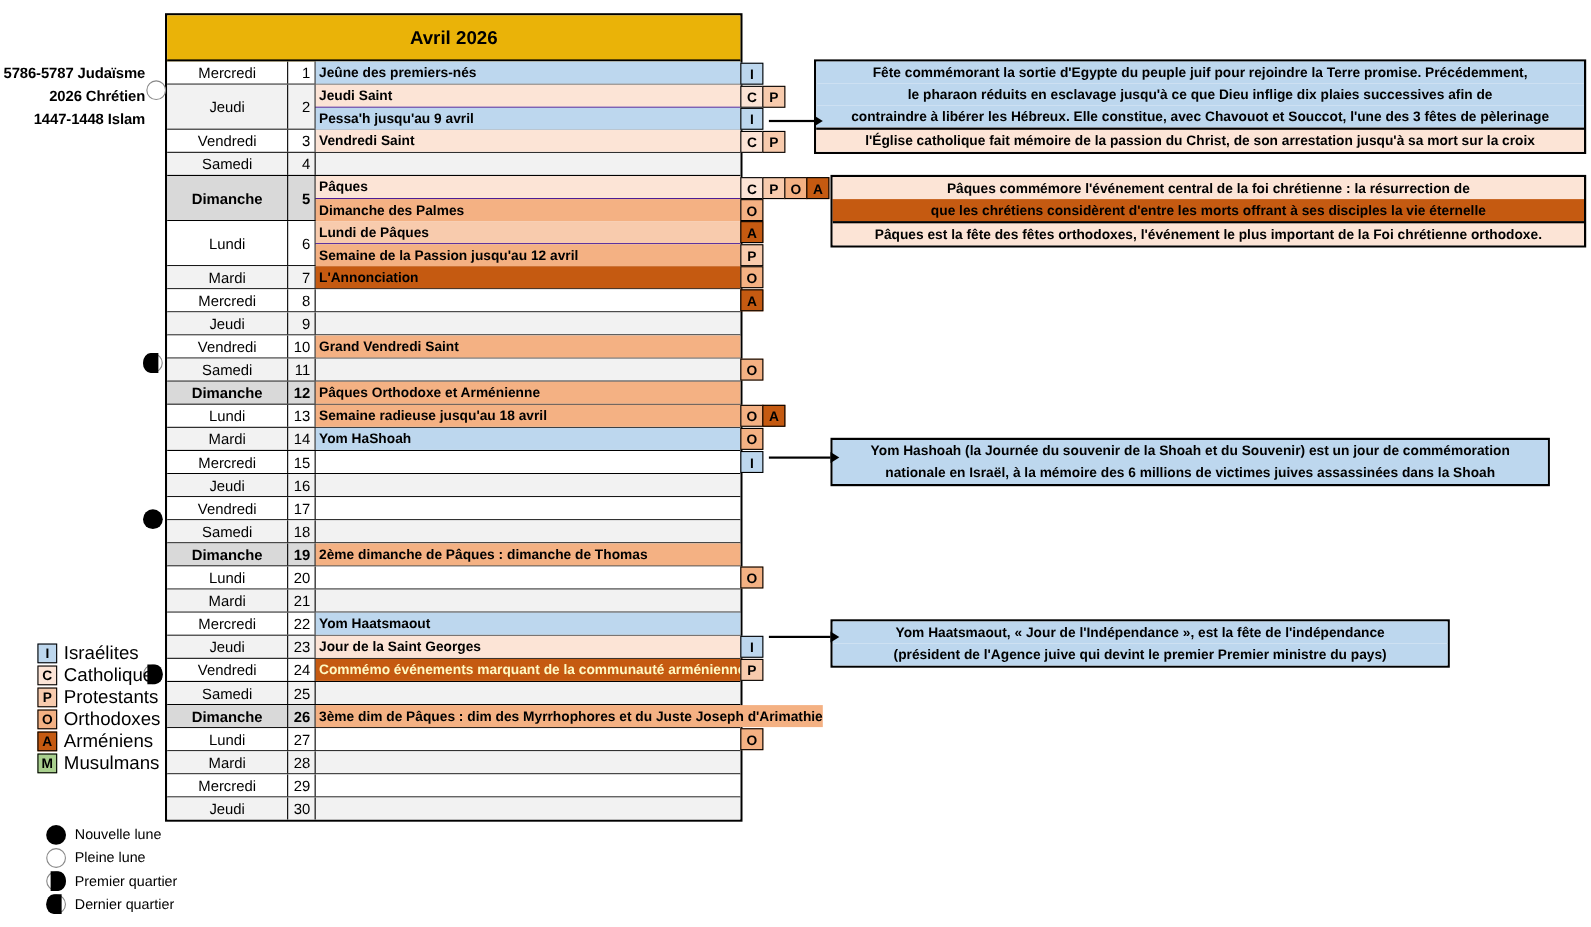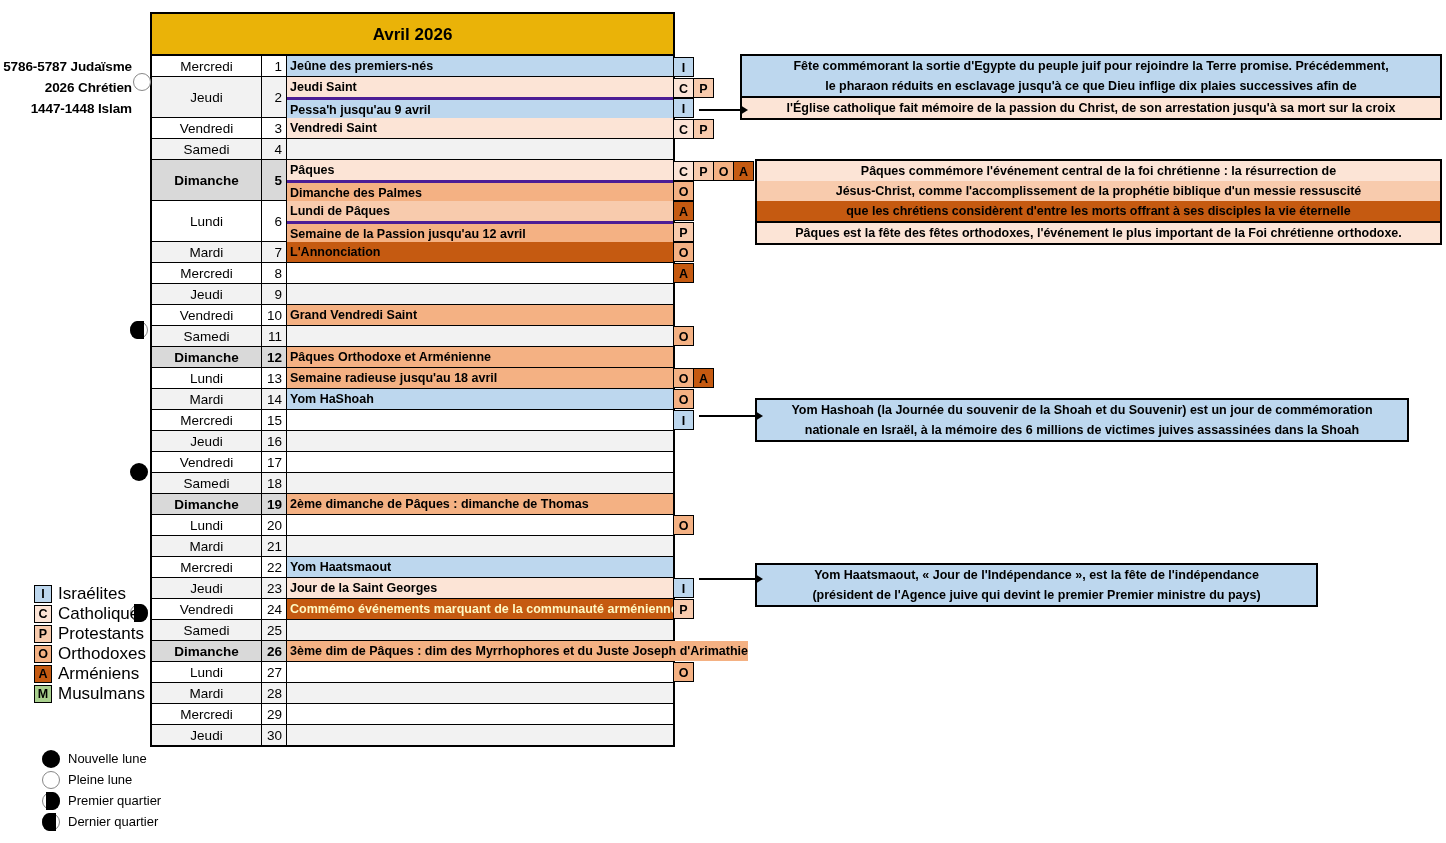--- a/index.html
+++ b/index.html
@@ -84,21 +84,21 @@
     flex-direction: column;
     min-width: 0;
   }
   .event-line {
     height: 20px;
     display: flex;
     align-items: center;
     position: relative;
     box-sizing: border-box;
   }
-  .event-line + .event-line { border-top: 5px solid #4c1d95; }
+  .event-line + .event-line { border-top: 1px solid #4c1d95; }
   .ev-text {
     font-size: 12.5px;
     font-weight: bold;
     white-space: nowrap;
     padding-left: 3px;
     line-height: 20px;
     height: 20px;
     box-sizing: border-box;
     flex: 1 1 auto;
     overflow: visible;
@@ -590,25 +590,25 @@
     </div>
     <div class="abs badges" style="left: 674px; top: 598.5px;">
       <div class="badge fill-P">P</div>
     </div>
     <div class="abs badges" style="left: 674px; top: 661.5px;">
       <div class="badge fill-O">O</div>
     </div>
     <div class="abs callout" style="left: 740px; top: 54px; width: 702px;">
       <div class="callout-line fill-I">Fête commémorant la sortie d'Egypte du peuple juif pour rejoindre la Terre promise. Précédemment,</div>
       <div class="callout-line fill-I">le pharaon réduits en esclavage jusqu'à ce que Dieu inflige dix plaies successives afin de</div>
+      <div class="callout-line fill-I">contraindre à libérer les Hébreux. Elle constitue, avec Chavouot et Souccot, l'une des 3 fêtes de pèlerinage</div>
       <div class="callout-line fill-C sep">l'Église catholique fait mémoire de la passion du Christ, de son arrestation jusqu'à sa mort sur la croix</div>
     </div>
     <div class="abs callout" style="left: 755px; top: 159px; width: 687px;">
       <div class="callout-line fill-C">Pâques commémore l'événement central de la foi chrétienne : la résurrection de</div>
-      <div class="callout-line fill-P">Jésus-Christ, comme l'accomplissement de la prophétie biblique d'un messie ressuscité</div>
       <div class="callout-line fill-A">que les chrétiens considèrent d'entre les morts offrant à ses disciples la vie éternelle</div>
       <div class="callout-line fill-C sep">Pâques est la fête des fêtes orthodoxes, l'événement le plus important de la Foi chrétienne orthodoxe.</div>
     </div>
     <div class="abs callout" style="left: 755px; top: 398px; width: 654px;">
       <div class="callout-line fill-I">Yom Hashoah (la Journée du souvenir de la Shoah et du Souvenir) est un jour de commémoration</div>
       <div class="callout-line fill-I">nationale en Israël, à la mémoire des 6 millions de victimes juives assassinées dans la Shoah</div>
     </div>
     <div class="abs callout" style="left: 755px; top: 563px; width: 563px;">
       <div class="callout-line fill-I">Yom Haatsmaout, « Jour de l'Indépendance », est la fête de l'indépendance</div>
       <div class="callout-line fill-I">(président de l'Agence juive qui devint le premier Premier ministre du pays)</div>

